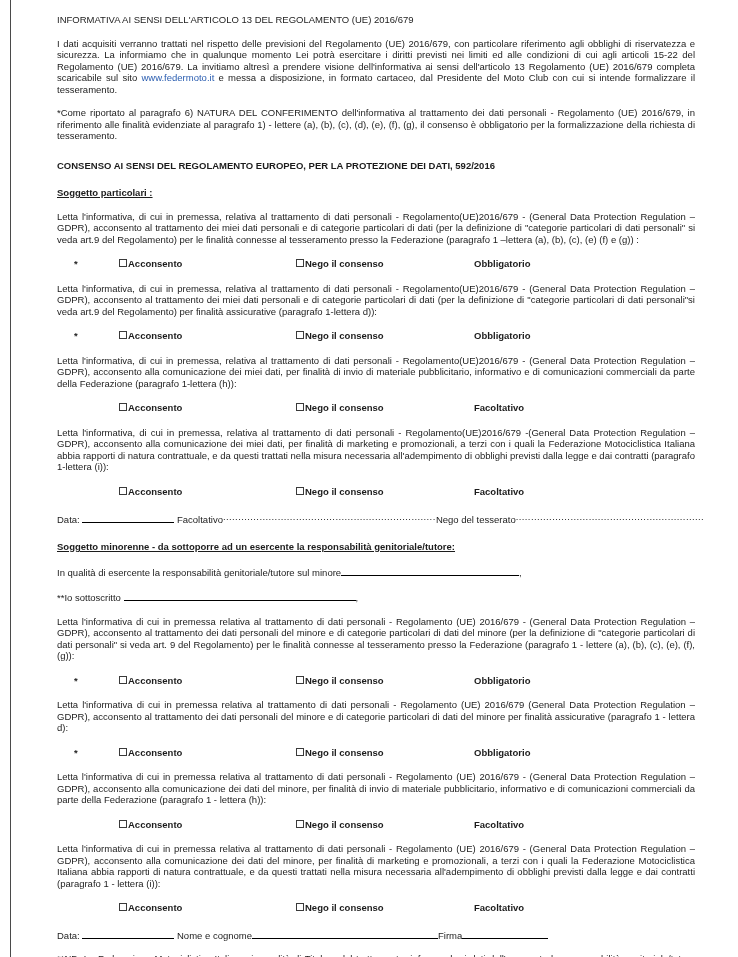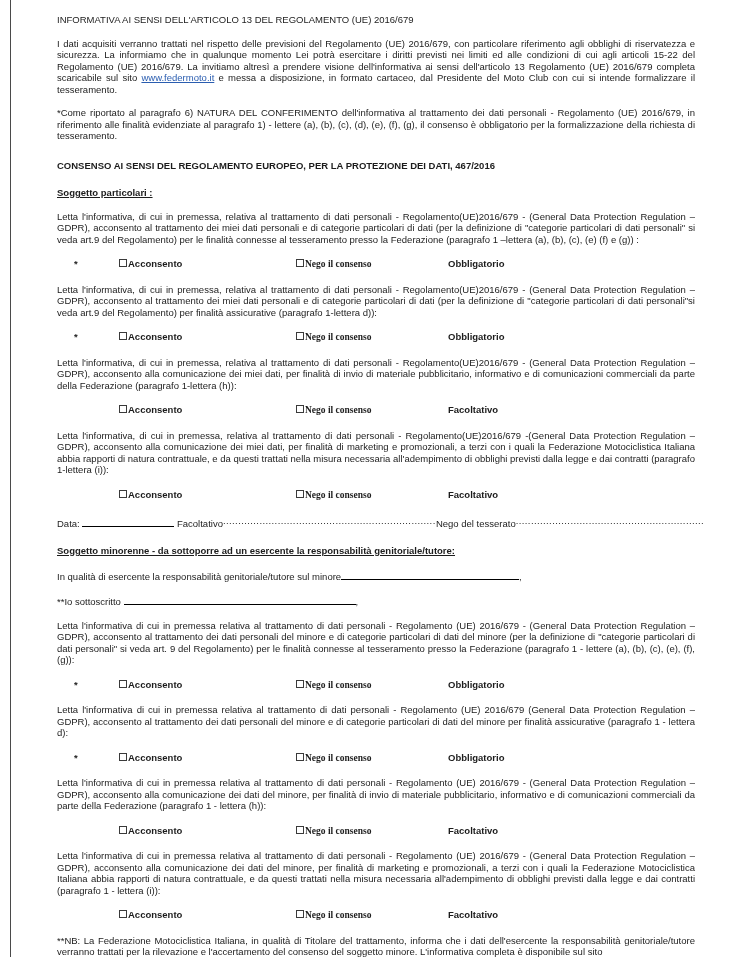--- a/index.html
+++ b/index.html
@@ -12,25 +12,25 @@
     overflow:hidden;
     box-sizing:border-box;
   }
   .edge-line{position:absolute;left:10px;top:0;bottom:0;width:1px;background:#4a4a4a;}
   .content{position:absolute;left:57px;top:14px;width:638px;}
   .h-main{font-weight:normal;margin:0 0 0 0;}
   .h-consenso{font-weight:bold;margin:18px 0 0 0;}
   .h-sub{font-weight:bold;text-decoration:underline;margin:16px 0 0 0;}
   p.just{text-align:justify;margin:12px 0 0 0;}
   p.plain{margin:12px 0 0 0;}
-  .link{color:#2a5db0;text-decoration:underline;cursor:pointer;}
+  .link{color:#2a5db0;cursor:pointer;}
   .consent-row{display:flex;font-weight:bold;margin:13px 0 13px 0;align-items:baseline;}
   .col-star{width:42px;padding-left:17px;box-sizing:border-box;}
   .col-accept{width:177px;padding-left:20px;}
-  .col-deny{width:152px;font-family:Liberation Serif, serif;}
+  .col-deny{width:178px;}
   .col-status{flex:1;}
   .cb{display:inline-block;width:6px;height:6px;border:1px solid #3a3a3a;margin-right:1px;vertical-align:0px;}
   .blank{display:inline-block;border-bottom:1px solid #000;height:10px;vertical-align:baseline;}
   .w90{width:92px;} .w230{width:232px;} .w185{width:186px;} .w85{width:86px;} .w180{width:178px;}
   .dots{display:inline-block;overflow:hidden;white-space:nowrap;vertical-align:baseline;letter-spacing:0.4px;}
   .d215{width:213px;} .d190{width:188px;}
   .sig-line{margin:14px 0 0 0;white-space:nowrap;}
   .nb{margin:16px 0 0 0;}
 </style>
 </head>
@@ -39,21 +39,21 @@
 <div class="page">
   <div class="edge-line"></div>
   <div class="content">
 
     <div class="h-main">INFORMATIVA AI SENSI DELL'ARTICOLO 13 DEL REGOLAMENTO (UE) 2016/679</div>
 
     <p class="just"><span>I dati acquisiti verranno trattati nel rispetto delle previsioni del Regolamento (UE) 2016/679, con particolare riferimento agli obblighi di riservatezza e sicurezza. La informiamo che in qualunque momento Lei potrà esercitare i diritti previsti nei limiti ed alle condizioni di cui agli articoli 15-22 del Regolamento (UE) 2016/679. La invitiamo altresì a prendere visione dell'informativa ai sensi dell'articolo 13 Regolamento (UE) 2016/679 completa scaricabile sul sito </span><span class="link">www.federmoto.it</span><span> e messa a disposizione, in formato cartaceo, dal Presidente del Moto Club con cui si intende formalizzare il tesseramento.</span></p>
 
     <p class="just">*Come riportato al paragrafo 6) NATURA DEL CONFERIMENTO dell'informativa al trattamento dei dati personali - Regolamento (UE) 2016/679, in riferimento alle finalità evidenziate al paragrafo 1) - lettere (a), (b), (c), (d), (e), (f), (g), il consenso è obbligatorio per la formalizzazione della richiesta di tesseramento.</p>
 
-    <div class="h-consenso">CONSENSO AI SENSI DEL REGOLAMENTO EUROPEO, PER LA PROTEZIONE DEI DATI, 467/2016</div>
+    <div class="h-consenso">CONSENSO AI SENSI DEL REGOLAMENTO EUROPEO, PER LA PROTEZIONE DEI DATI, 592/2016</div>
 
     <div class="h-sub">Soggetto particolari :</div>
 
     <p class="just">Letta l'informativa, di cui in premessa, relativa al trattamento di dati personali - Regolamento(UE)2016/679 - (General Data Protection Regulation – GDPR), acconsento al trattamento dei miei dati personali e di categorie particolari di dati (per la definizione di "categorie particolari di dati personali" si veda art.9 del Regolamento) per le finalità connesse al tesseramento presso la Federazione (paragrafo 1 –lettera (a), (b), (c), (e) (f) e (g)) :</p>
     <div class="consent-row">
       <span class="col-star">*</span>
       <span class="col-accept"><span class="cb"></span><span>Acconsento</span></span>
       <span class="col-deny"><span class="cb"></span><span>Nego il consenso</span></span>
       <span class="col-status">Obbligatorio</span>
     </div>
@@ -115,17 +115,18 @@
     </div>
 
     <p class="just">Letta l'informativa di cui in premessa relativa al trattamento di dati personali - Regolamento (UE) 2016/679 - (General Data Protection Regulation – GDPR), acconsento alla comunicazione dei dati del minore, per finalità di marketing e promozionali, a terzi con i quali la Federazione Motociclistica Italiana abbia rapporti di natura contrattuale, e da questi trattati nella misura necessaria all'adempimento di obblighi previsti dalla legge e dai contratti (paragrafo 1 - lettera (i)):</p>
     <div class="consent-row">
       <span class="col-star"></span>
       <span class="col-accept"><span class="cb"></span><span>Acconsento</span></span>
       <span class="col-deny"><span class="cb"></span><span>Nego il consenso</span></span>
       <span class="col-status">Facoltativo</span>
     </div>
 
+    <div class="sig-line"><span>Data:</span> <span class="blank w90"></span> <span>Nome e cognome</span><span class="blank w185"></span><span>Firma</span><span class="blank w85"></span></div>
 
     <p class="just nb"><span>**NB: La Federazione Motociclistica Italiana, in qualità di Titolare del trattamento, informa che i dati dell'esercente la responsabilità genitoriale/tutore verranno trattati per la rilevazione e l'accertamento del consenso del soggetto minore. L'informativa completa è disponibile sul sito </span></p>
 
   </div>
 </div>
 
 </body></html>

